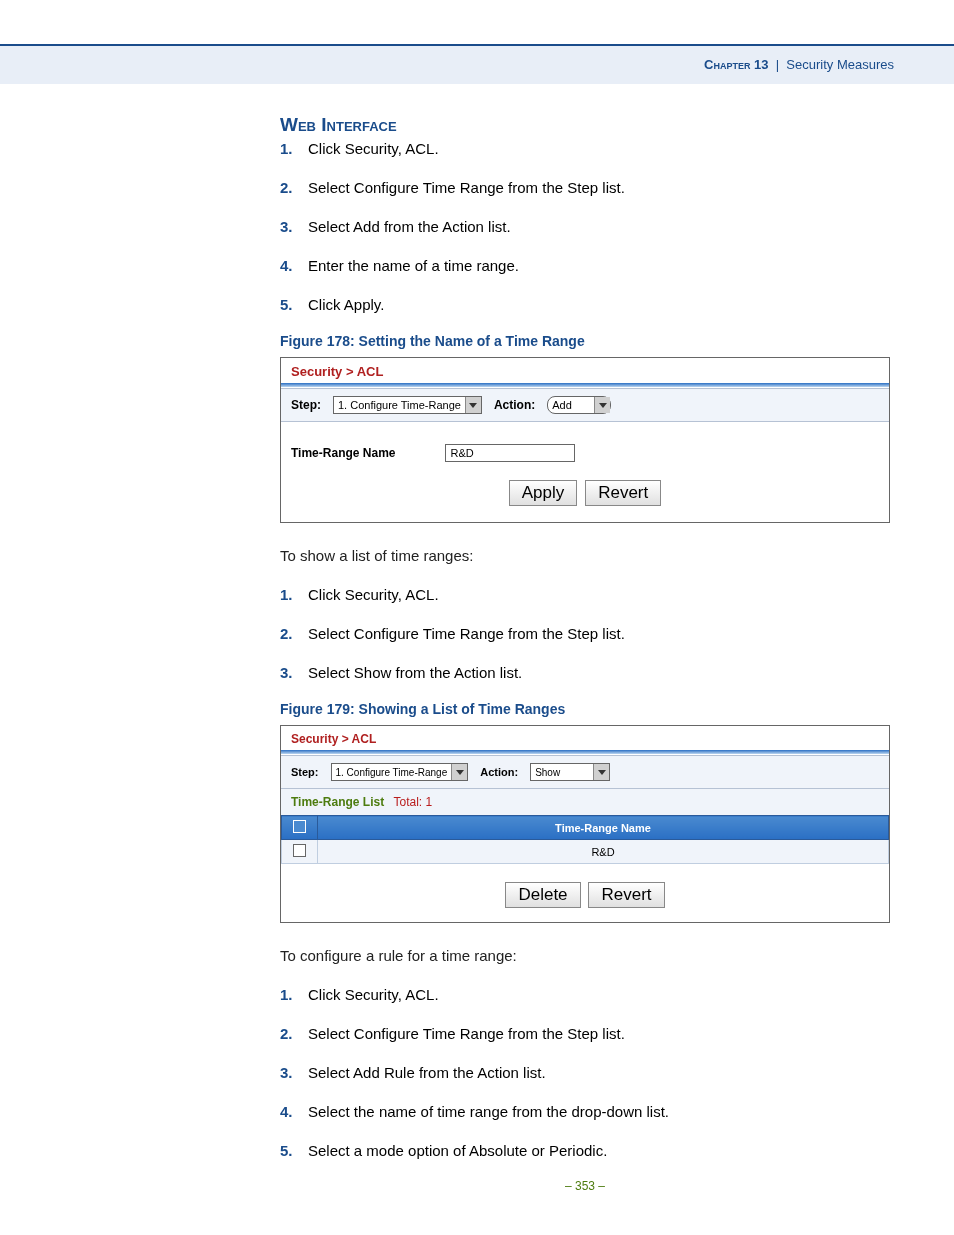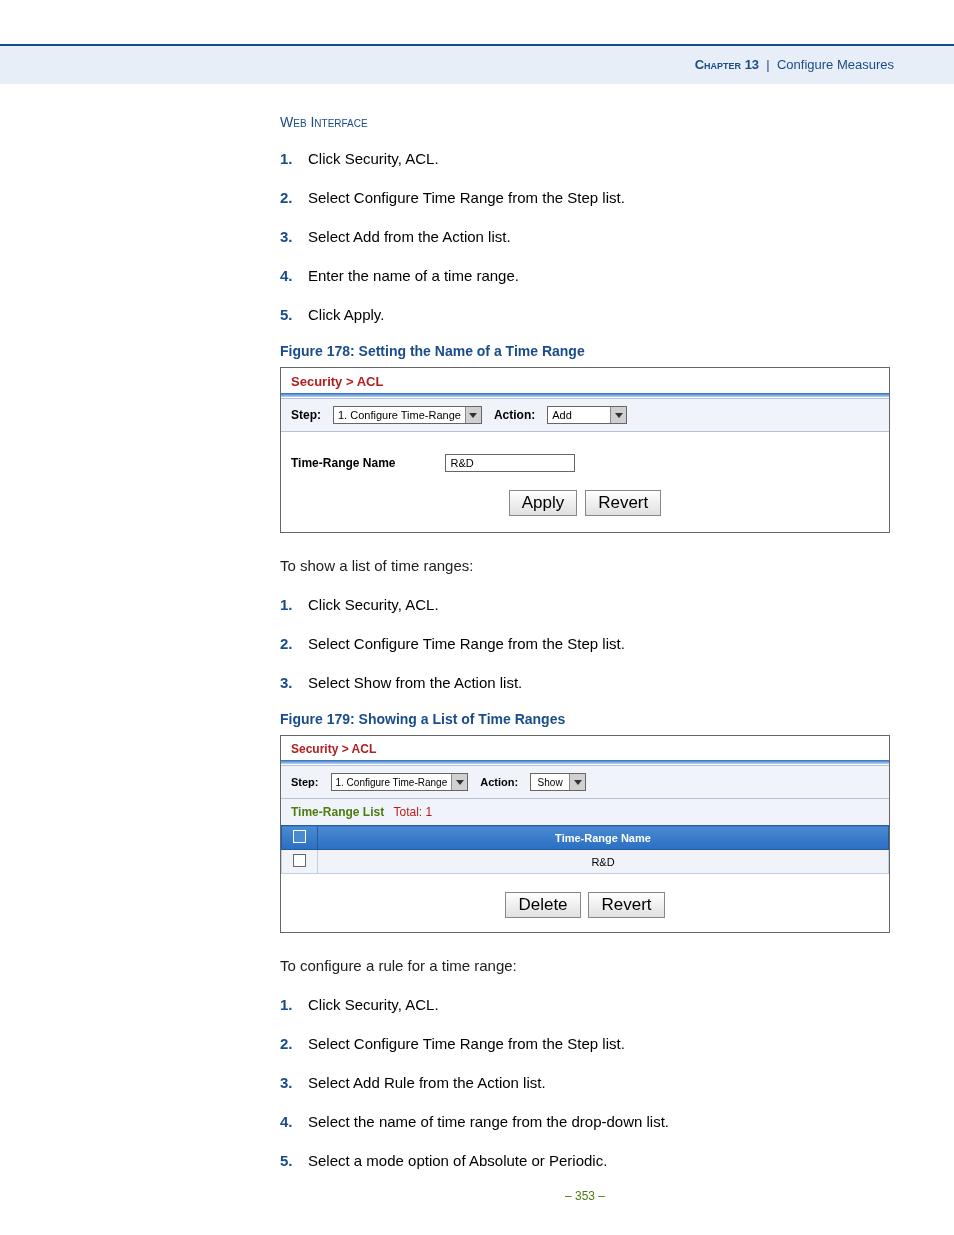--- a/index.html
+++ b/index.html
@@ -27,25 +27,25 @@
       font-weight: bold;
       color: #1a4c8b;
       font-variant: small-caps;
     }
     .chapter-sep { color: #1a4c8b; }
     .chapter-title { color: #1a4c8b; }
     .chapter-sub { color: #1a4c8b; }
     .content { padding: 30px 60px 20px; }
     .main-col { margin-left: 220px; max-width: 610px; }
     .section-heading {
-      font-weight: normal;
+      font-weight: bold;
       font-variant: small-caps;
       color: #1a4c8b;
-      font-size: 14px;
-      margin-bottom: 18px;
+      font-size: 19px;
+      margin-bottom: 2px;
     }
     .body-text {
       font-size: 15px;
       color: #222;
       line-height: 1.4;
       margin-bottom: 18px;
     }
     .ol { list-style: none; margin: 0 0 18px 0; }
     .ol li { margin-bottom: 18px; padding-left: 28px; position: relative; font-size: 15px; line-height: 1.4; }
     .ol-num { position: absolute; left: 0; font-weight: bold; color: #1a4c8b; }
@@ -156,21 +156,21 @@
   </style>
 </head>
 <body>
 
 <div class="topbar"></div>
 
 <div class="headerband">
   <div>
     <span class="chapter-label">Chapter 13</span>
     <span class="chapter-sep"> &nbsp;|&nbsp; </span>
-    <span class="chapter-title">Configure Measures</span>
+    <span class="chapter-title">Security Measures</span>
   </div>
 </div>
 
 <div class="content">
   <div class="main-col">
 
     <div class="section-heading">Web Interface</div>
 
     <ol class="ol">
       <li><span class="ol-num">1.</span><span>Click Security, ACL.</span></li>
@@ -189,21 +189,21 @@
         <span class="ss-label">Step:</span>
         <span class="ss-select">
           <span class="ss-select-text">1. Configure Time-Range</span>
           <span class="ss-select-arrow">
               <svg viewBox="0 0 8 5">
                 <path d="M0 0 L8 0 L4 5 Z" fill="#333"></path>
               </svg>
             </span>
         </span>
         <span class="ss-label">Action:</span>
-        <span class="ss-select" style="width:80px;">
+        <span class="ss-select" style="width:64px;border-radius:8px;">
           <span class="ss-select-text" style="flex:1">Add</span>
           <span class="ss-select-arrow">
               <svg viewBox="0 0 8 5">
                 <path d="M0 0 L8 0 L4 5 Z" fill="#333"></path>
               </svg>
             </span>
         </span>
       </div>
       <div class="ss-body">
         <div class="ss-row">
@@ -234,21 +234,21 @@
         <span class="ss-label" style="font-size:11px;">Step:</span>
         <span class="ss-select">
           <span class="ss-select-text" style="font-size:10px;">1. Configure Time-Range</span>
           <span class="ss-select-arrow">
               <svg viewBox="0 0 8 5">
                 <path d="M0 0 L8 0 L4 5 Z" fill="#333"></path>
               </svg>
             </span>
         </span>
         <span class="ss-label" style="font-size:11px;">Action:</span>
-        <span class="ss-select" style="width:56px;text-align:center;">
+        <span class="ss-select" style="width:80px;">
           <span class="ss-select-text" style="flex:1;font-size:10px;">Show</span>
           <span class="ss-select-arrow">
               <svg viewBox="0 0 8 5">
                 <path d="M0 0 L8 0 L4 5 Z" fill="#333"></path>
               </svg>
             </span>
         </span>
       </div>
       <div class="ss-listhead">
         <span class="lab">Time-Range List</span>

